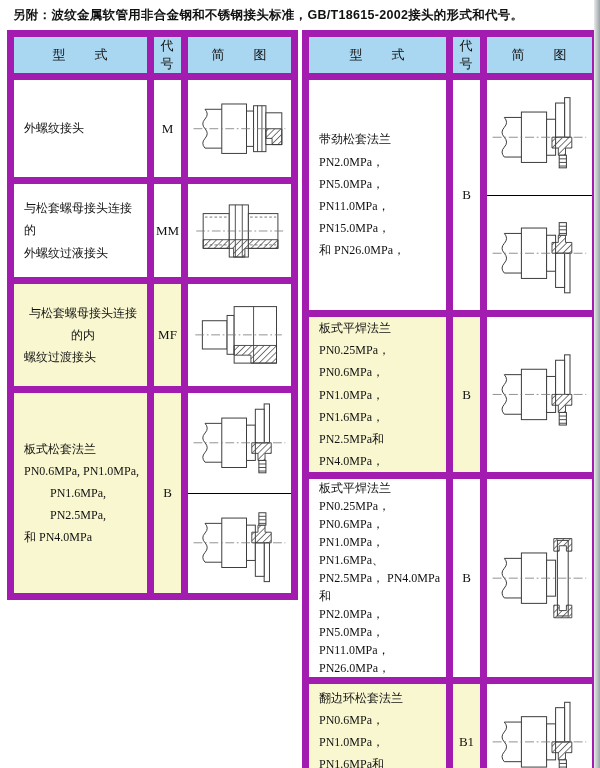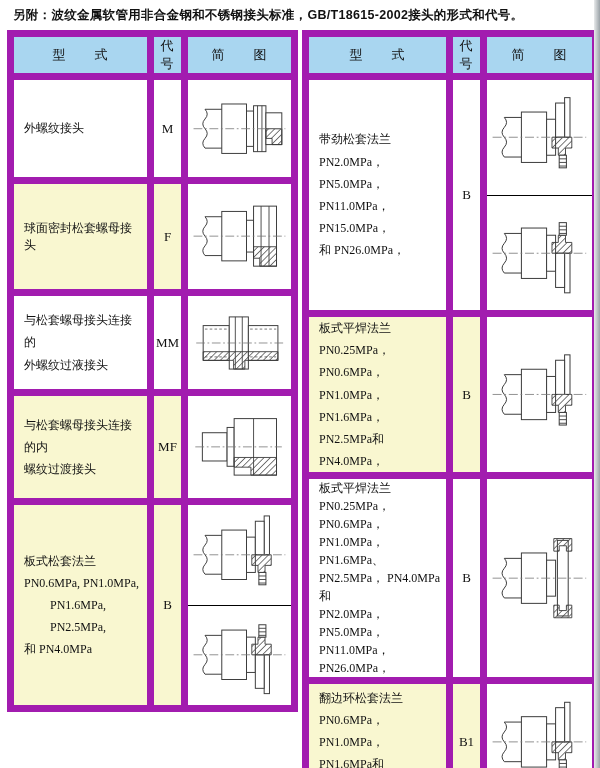--- a/index.html
+++ b/index.html
@@ -73,46 +73,20 @@
                     <path d="M76.5,20 V72 M81.5,20 V72" fill="none" stroke="#3a3a3a" stroke-width="1"></path>
                     <rect x="86" y="28" width="18" height="36" fill="#fff" stroke="#3a3a3a" stroke-width="1.1"></rect>
                     <path d="M86,46 h18 v18 h-11 v-7 h-7 z" fill="url(#h1)" stroke="#3a3a3a" stroke-width="1"></path>
                     <path d="M4,46 H108" fill="none" stroke="#777" stroke-width="0.9" stroke-dasharray="10 3 2 3"></path>
                   </svg>
                 </div>
               </div>
             </td>
           </tr>
           <tr>
-            <td class="type" style="height: 105px; background: rgb(249, 247, 208);">
-              <span class="ln" style="line-height: 1.4;">球面密封松套螺母接头</span>
-            </td>
-            <td class="code" style="background: rgb(249, 247, 208);">F</td>
-            <td>
-              <div class="dwrap" style="height: 105px;">
-                <div class="diag">
-                  <svg viewBox="0 0 112 92" preserveAspectRatio="xMidYMid meet">
-                    <defs>
-                      <pattern id="h2" width="5" height="5" patternUnits="userSpaceOnUse" patternTransform="rotate(45)">
-                        <line x1="0" y1="0" x2="0" y2="5" stroke="#444" stroke-width="1.6"></line>
-                      </pattern>
-                    </defs>
-                    <path d="M38,24 H17 q5,5.5 0,11 t0,11 t0,11 t0,11 H38 z" fill="#fff" stroke="#3a3a3a" stroke-width="1.1"></path>
-                    <rect x="36" y="18" width="28" height="56" fill="#fff" stroke="#3a3a3a" stroke-width="1.1"></rect>
-                    <rect x="64" y="28" width="8" height="36" fill="#fff" stroke="#3a3a3a" stroke-width="1.1"></rect>
-                    <rect x="72" y="12" width="26" height="68" fill="#fff" stroke="#3a3a3a" stroke-width="1.1"></rect>
-                    <path d="M80.5,12 V80 M89.5,12 V80" fill="none" stroke="#3a3a3a" stroke-width="1"></path>
-                    <path d="M72,58 h26 v22 h-19 v-9 h-7 z" fill="url(#h2)" stroke="#3a3a3a" stroke-width="1"></path>
-                    <path d="M4,46 H108" fill="none" stroke="#777" stroke-width="0.9" stroke-dasharray="10 3 2 3"></path>
-                  </svg>
-                </div>
-              </div>
-            </td>
-          </tr>
-          <tr>
             <td class="type" style="height: 93px;">
               <span class="ln" style="line-height: 1.85;">与松套螺母接头连接的</span>
               <span class="ln" style="line-height: 1.85;">外螺纹过液接头</span>
             </td>
             <td class="code">MM</td>
             <td>
               <div class="dwrap" style="height: 93px;">
                 <div class="diag">
                   <svg viewBox="0 0 112 92" preserveAspectRatio="xMidYMid meet">
                     <defs>
@@ -128,21 +102,21 @@
                     <path d="M68,30 h30 M68,62 h30" fill="none" stroke="#555" stroke-width="0.9" stroke-dasharray="3 2.5"></path>
                     <path d="M14,56 h86 v10 h-38 v10 h-13 v-10 h-35 z" fill="url(#h3)" stroke="#3a3a3a" stroke-width="1"></path>
                     <path d="M6,46 H106" fill="none" stroke="#777" stroke-width="0.9" stroke-dasharray="10 3 2 3"></path>
                   </svg>
                 </div>
               </div>
             </td>
           </tr>
           <tr>
             <td class="type" style="height: 102px; background: rgb(249, 247, 208);">
-              <span class="ln" style="line-height: 1.85;">与松套螺母接头连接的内</span>
+              <span class="ln" style="line-height: 1.85; text-align: center;">与松套螺母接头连接的内</span>
               <span class="ln" style="line-height: 1.85;">螺纹过渡接头</span>
             </td>
             <td class="code" style="background: rgb(249, 247, 208);">MF</td>
             <td>
               <div class="dwrap" style="height: 102px;">
                 <div class="diag">
                   <svg viewBox="0 0 112 92" preserveAspectRatio="xMidYMid meet">
                     <defs>
                       <pattern id="h4" width="5" height="5" patternUnits="userSpaceOnUse" patternTransform="rotate(45)">
                         <line x1="0" y1="0" x2="0" y2="5" stroke="#444" stroke-width="1.6"></line>

